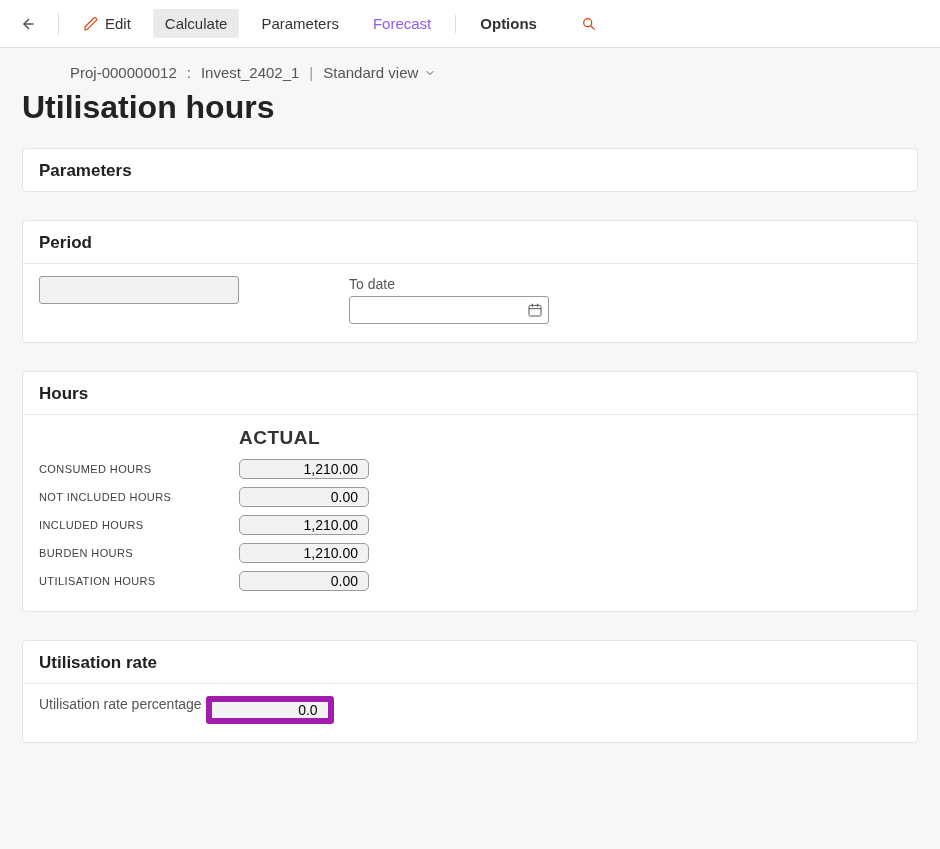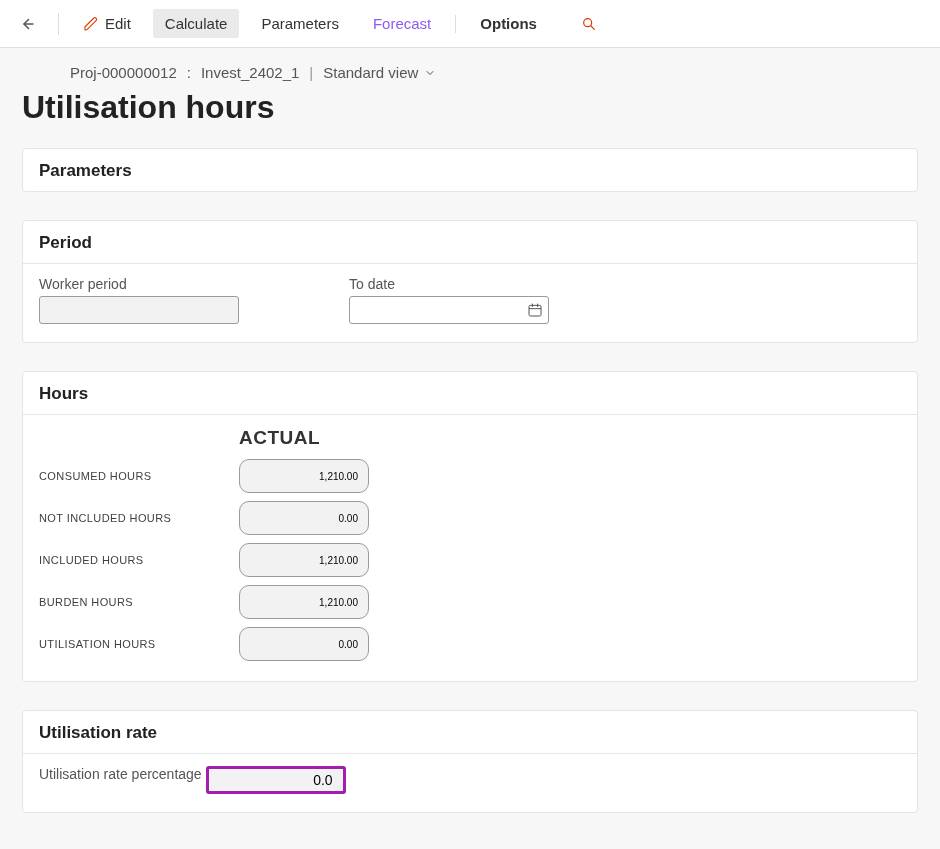--- a/index.html
+++ b/index.html
@@ -170,41 +170,41 @@
     color: #333;
     padding-bottom: 2px;
   }
   .hours-grid .row-label {
     font-size: 11px;
     letter-spacing: 0.4px;
     font-weight: 400;
     color: #404040;
   }
   .value-input {
-    height: 34px;
+    height: 20px;
     width: 130px;
     border: 1px solid #9a9a9a;
-    border-radius: 10px;
+    border-radius: 5px;
     background: #f2f2f2;
     text-align: right;
     padding: 0 10px;
-    font-size: 10px;
+    font-size: 14px;
   }
 
   
   .rate-body {
     padding: 0 16px 18px 16px;
     display: flex;
     flex-direction: row;
     gap: 4px;
   }
   .rate-input {
     height: 28px;
-    width: 140px;
-    border: 3px solid #a21caf;
+    width: 128px;
+    border: 6px solid #a21caf;
     border-radius: 3px;
     background: #f2f2f2;
     text-align: right;
     padding: 0 10px;
     font-size: 14px;
   }
 </style>
 </head>
 <body>
 
@@ -261,21 +261,20 @@
 
 <div class="section collapsible">
   <div class="section-header">Parameters</div>
 </div>
 
 <div class="section">
   <div class="section-header">Period</div>
   <div class="section-divider"></div>
   <div class="period-body">
     <div class="field-col">
-      <div class="field-label">Worker period</div>
       <input class="text-input" type="text" readonly="" value="" style="">
     </div>
     <div class="field-col">
       <div class="field-label">To date</div>
       <div class="date-wrap">
         <input class="date-input" type="text" value="" style="">
         <svg class="date-icon" width="16" height="16" viewBox="0 0 24 24" fill="none">
             <rect x="3" y="5" width="18" height="16" rx="2" stroke="#555" stroke-width="1.5"></rect>
             <path d="M3 10h18" stroke="#555" stroke-width="1.5"></path>
             <path d="M8 3v4M16 3v4" stroke="#555" stroke-width="1.5" stroke-linecap="round"></path>

